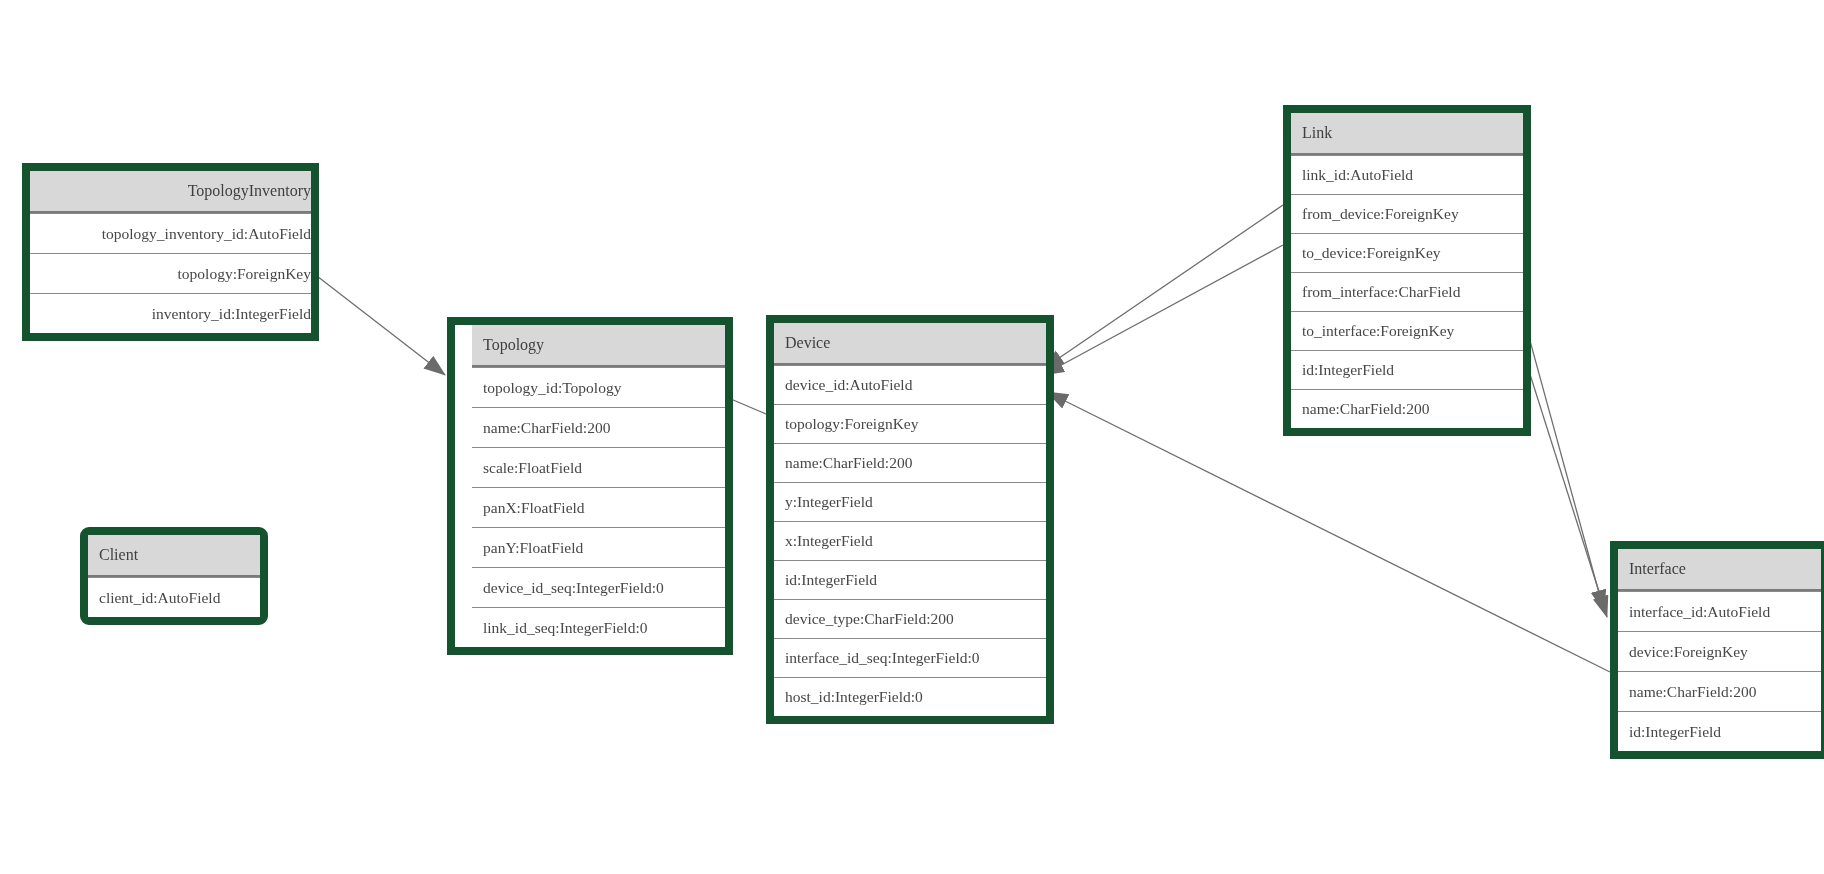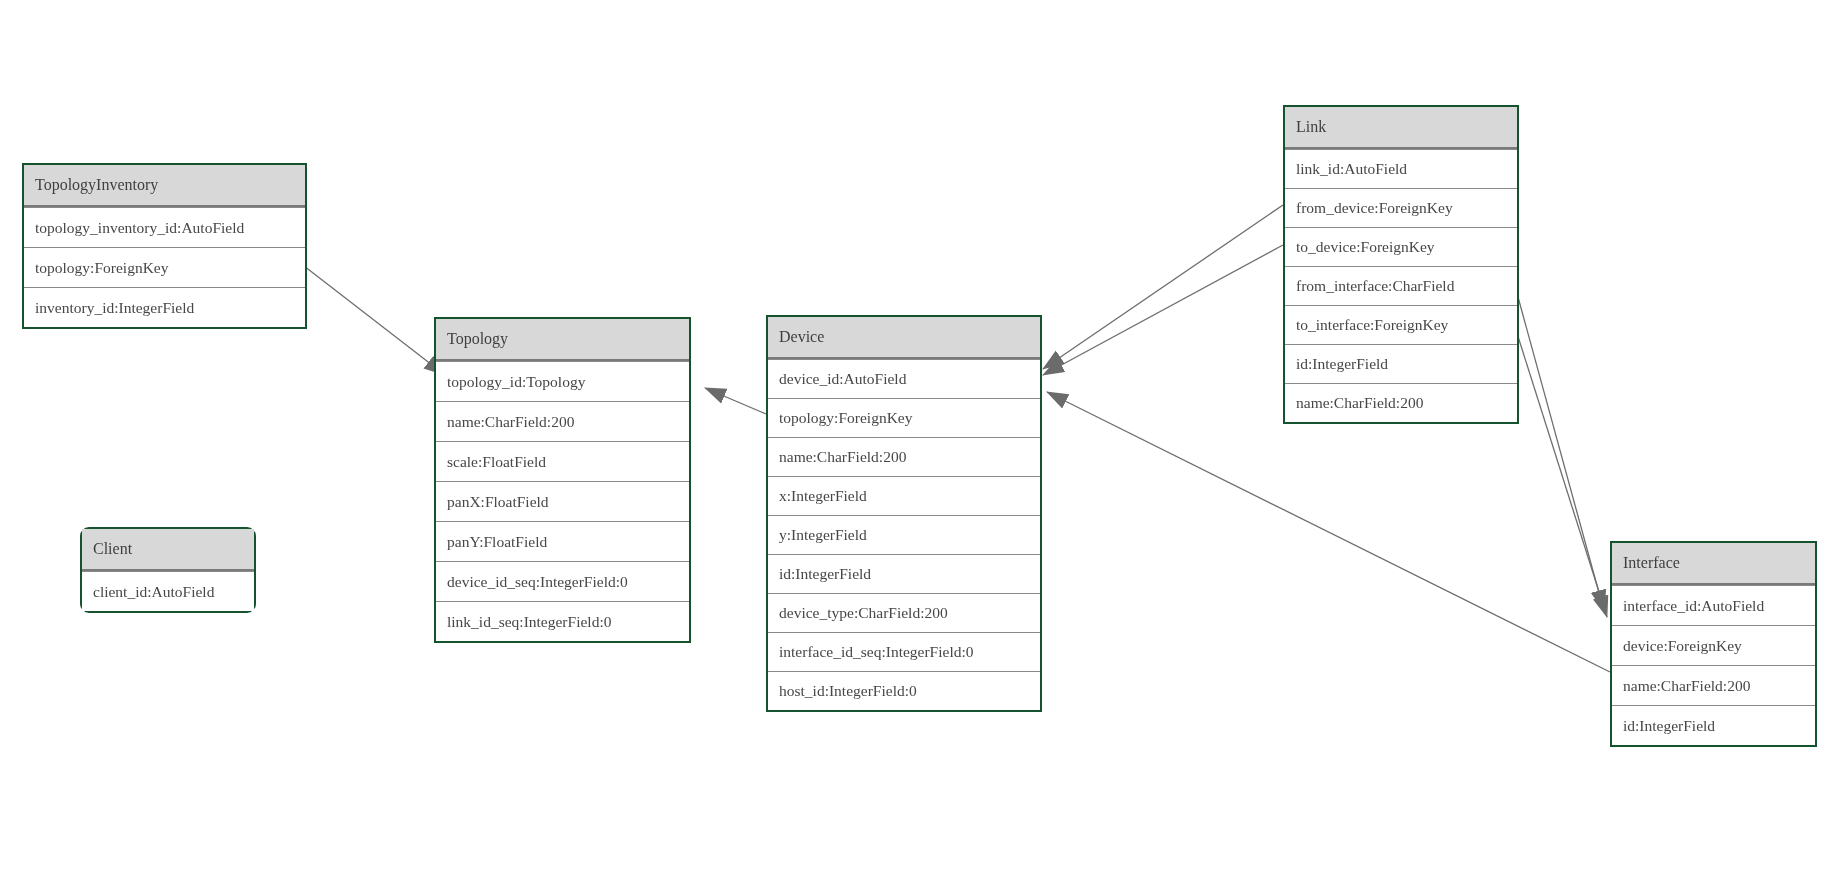--- a/index.html
+++ b/index.html
@@ -18,21 +18,21 @@
   .connectors {
     position: absolute;
     left: 0;
     top: 0;
     width: 1824px;
     height: 874px;
   }
   .entity {
     position: absolute;
     background: #ffffff;
-    border: 2px solid #14532d;
+    border: 8px solid #14532d;
     box-sizing: content-box;
   }
   .entity-header {
     height: 40px;
     line-height: 40px;
     padding-left: 11px;
     background: #d8d8d8;
     border-bottom: 2px solid #7a7a7a;
     color: #3f3f3f;
     font-size: 16px;
@@ -75,50 +75,50 @@
     </defs>
     <line class="rel-line" x1="304" y1="266" x2="445" y2="375" marker-end="url(#arrow)"></line>
     <line class="rel-line" x1="766" y1="414" x2="705" y2="388" marker-end="url(#arrow)"></line>
     <line class="rel-line" x1="1283" y1="205" x2="1043" y2="369" marker-end="url(#arrow)"></line>
     <line class="rel-line" x1="1283" y1="245" x2="1043" y2="375" marker-end="url(#arrow)"></line>
     <line class="rel-line" x1="1515" y1="286" x2="1604" y2="611" marker-end="url(#arrow)"></line>
     <line class="rel-line" x1="1515" y1="327" x2="1607" y2="617" marker-end="url(#arrow)"></line>
     <line class="rel-line" x1="1610" y1="672" x2="1047" y2="392" marker-end="url(#arrow)"></line>
   </svg>
 
-  <div class="entity topologyinventory" style="left:22px; top:163px; width:281px;">
+  <div class="entity topologyinventory" style="left:22px; top:163px; width:281px;text-align:right;">
     <div class="entity-header">TopologyInventory</div>
     <div class="entity-row">topology_inventory_id:AutoField</div>
     <div class="entity-row">topology:ForeignKey</div>
     <div class="entity-row">inventory_id:IntegerField</div>
   </div>
 
-  <div class="entity topology" style="left:434px; top:317px; width:253px;">
+  <div class="entity topology" style="left:447px; top:317px; width:253px;padding-left:17px;">
     <div class="entity-header">Topology</div>
     <div class="entity-row">topology_id:Topology</div>
     <div class="entity-row">name:CharField:200</div>
     <div class="entity-row">scale:FloatField</div>
     <div class="entity-row">panX:FloatField</div>
     <div class="entity-row">panY:FloatField</div>
     <div class="entity-row">device_id_seq:IntegerField:0</div>
     <div class="entity-row">link_id_seq:IntegerField:0</div>
   </div>
 
   <div class="entity client" style="left:80px; top:527px; width:172px;border-radius:9px;">
     <div class="entity-header">Client</div>
     <div class="entity-row">client_id:AutoField</div>
   </div>
 
   <div class="entity device" style="left:766px; top:315px; width:272px;">
     <div class="entity-header">Device</div>
     <div class="entity-row">device_id:AutoField</div>
     <div class="entity-row">topology:ForeignKey</div>
     <div class="entity-row">name:CharField:200</div>
+    <div class="entity-row">y:IntegerField</div>
     <div class="entity-row">x:IntegerField</div>
-    <div class="entity-row">y:IntegerField</div>
     <div class="entity-row">id:IntegerField</div>
     <div class="entity-row">device_type:CharField:200</div>
     <div class="entity-row">interface_id_seq:IntegerField:0</div>
     <div class="entity-row">host_id:IntegerField:0</div>
   </div>
 
   <div class="entity link" style="left:1283px; top:105px; width:232px;">
     <div class="entity-header">Link</div>
     <div class="entity-row">link_id:AutoField</div>
     <div class="entity-row">from_device:ForeignKey</div>

